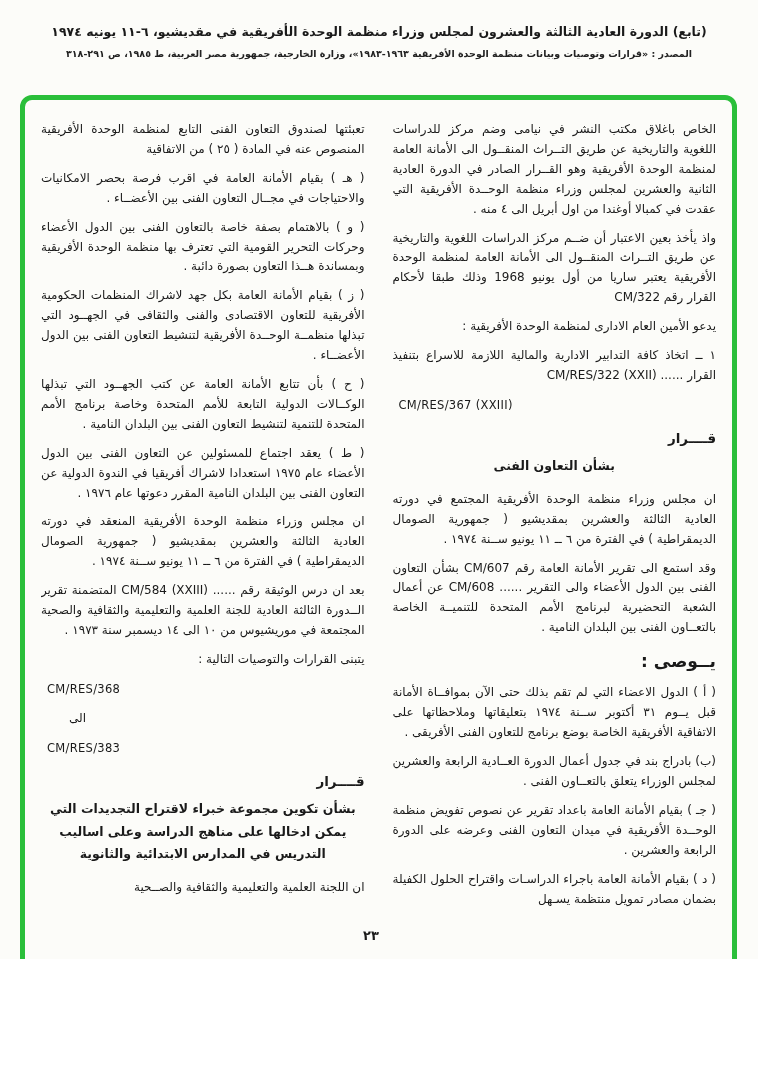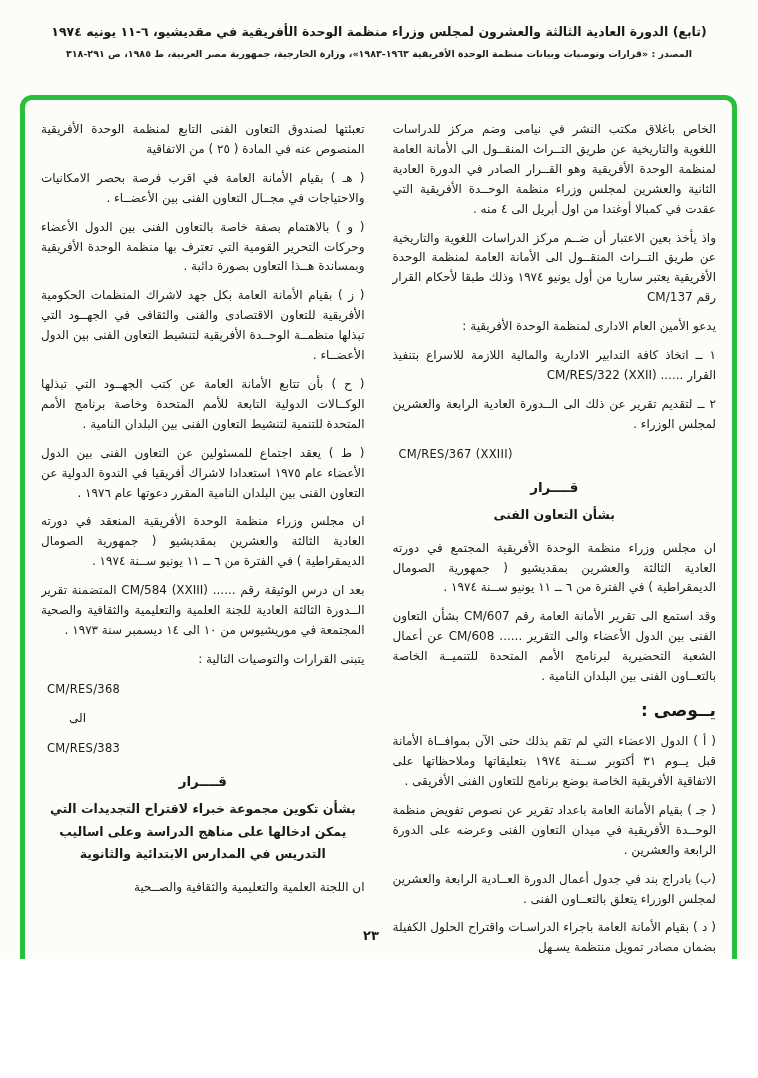--- a/index.html
+++ b/index.html
@@ -64,21 +64,20 @@
     padding-left:6px;
     letter-spacing:0.3px;
   }
   .blk.ref-ar {
     direction:rtl;
     text-align:left;
     padding-left:28px;
     margin:6px 0;
   }
   .blk.heading {
-    text-align:center;
     font-weight:bold;
     font-size:13.5px;
     margin:12px 0 6px 0;
   }
   .blk.subheading {
     text-align:center;
     font-weight:bold;
     font-size:12.5px;
     margin:0 0 12px 0;
     line-height:1.8;
@@ -104,33 +103,32 @@
 
   <div class="header">
     <div class="header-line1">(تابع) الدورة العادية الثالثة والعشرون لمجلس وزراء منظمة الوحدة الأفريقية في مقديشيو، ٦-١١ يونيه ١٩٧٤</div>
     <div class="header-line2">المصدر : «قرارات وتوصيات وبيانات منظمة الوحدة الأفريقية ١٩٦٣-١٩٨٣»، وزارة الخارجية، جمهورية مصر العربية، ط ١٩٨٥، ص ٢٩١-٣١٨</div>
   </div>
 
   <div class="green-box" style="border-color: rgb(42, 191, 58);">
     <div class="columns">
       <div class="col">
           <div class="blk p">الخاص باغلاق مكتب النشر في نيامى وضم مركز للدراسات اللغوية والتاريخية عن طريق التــراث المنقــول الى الأمانة العامة لمنظمة الوحدة الأفريقية وهو القــرار الصادر في الدورة العادية الثانية والعشرين لمجلس وزراء منظمة الوحــدة الأفريقية التي عقدت في كمبالا أوغندا من اول أبريل الى ٤ منه .</div>
-          <div class="blk p">واذ يأخذ بعين الاعتبار أن ضــم مركز الدراسات اللغوية والتاريخية عن طريق التــراث المنقــول الى الأمانة العامة لمنظمة الوحدة الأفريقية يعتبر ساريا من أول يونيو ١٩٧٤ وذلك طبقا لأحكام القرار رقم CM/137</div>
+          <div class="blk p">واذ يأخذ بعين الاعتبار أن ضــم مركز الدراسات اللغوية والتاريخية عن طريق التــراث المنقــول الى الأمانة العامة لمنظمة الوحدة الأفريقية يعتبر ساريا من أول يونيو 1968 وذلك طبقا لأحكام القرار رقم CM/322</div>
           <div class="blk p">يدعو الأمين العام الادارى لمنظمة الوحدة الأفريقية :</div>
           <div class="blk p">١ ــ اتخاذ كافة التدابير الادارية والمالية اللازمة للاسراع بتنفيذ القرار ...... CM/RES/322 (XXII)</div>
-          <div class="blk p">٢ ــ لتقديم تقرير عن ذلك الى الــدورة العادية الرابعة والعشرين لمجلس الوزراء .</div>
           <div class="blk ref">CM/RES/367 (XXIII)</div>
           <div class="blk heading">قــــرار</div>
           <div class="blk subheading">بشأن التعاون الفنى</div>
           <div class="blk p">ان مجلس وزراء منظمة الوحدة الأفريقية المجتمع في دورته العادية الثالثة والعشرين بمقديشيو ( جمهورية الصومال الديمقراطية ) في الفترة من ٦ ــ ١١ يونيو ســنة ١٩٧٤ .</div>
           <div class="blk p">وقد استمع الى تقرير الأمانة العامة رقم CM/607 بشأن التعاون الفنى بين الدول الأعضاء والى التقرير ...... CM/608 عن أعمال الشعبة التحضيرية لبرنامج الأمم المتحدة للتنميــة الخاصة بالتعــاون الفنى بين البلدان النامية .</div>
           <div class="blk label">يــوصى :</div>
           <div class="blk p">( أ ) الدول الاعضاء التي لم تقم بذلك حتى الآن بموافــاة الأمانة قبل يــوم ٣١ أكتوبر ســنة ١٩٧٤ بتعليقاتها وملاحظاتها على الاتفاقية الأفريقية الخاصة بوضع برنامج للتعاون الفنى الأفريقى .</div>
+          <div class="blk p">(ب) بادراج بند في جدول أعمال الدورة العــادية الرابعة والعشرين لمجلس الوزراء يتعلق بالتعــاون الفنى .</div>
           <div class="blk p">( جـ ) بقيام الأمانة العامة باعداد تقرير عن نصوص تفويض منظمة الوحــدة الأفريقية في ميدان التعاون الفنى وعرضه على الدورة الرابعة والعشرين .</div>
-          <div class="blk p">(ب) بادراج بند في جدول أعمال الدورة العــادية الرابعة والعشرين لمجلس الوزراء يتعلق بالتعــاون الفنى .</div>
           <div class="blk p">( د ) بقيام الأمانة العامة باجراء الدراسـات واقتراح الحلول الكفيلة بضمان مصادر تمويل منتظمة يسـهل</div>
         </div>
       <div class="col">
           <div class="blk p">تعبئتها لصندوق التعاون الفنى التابع لمنظمة الوحدة الأفريقية المنصوص عنه في المادة ( ٢٥ ) من الاتفاقية</div>
           <div class="blk p">( هـ ) بقيام الأمانة العامة في اقرب فرصة بحصر الامكانيات والاحتياجات في مجــال التعاون الفنى بين الأعضــاء .</div>
           <div class="blk p">( و ) بالاهتمام بصفة خاصة بالتعاون الفنى بين الدول الأعضاء وحركات التحرير القومية التي تعترف بها منظمة الوحدة الأفريقية وبمساندة هــذا التعاون بصورة دائبة .</div>
           <div class="blk p">( ز ) بقيام الأمانة العامة بكل جهد لاشراك المنظمات الحكومية الأفريقية للتعاون الاقتصادى والفنى والثقافى في الجهــود التي تبذلها منظمــة الوحــدة الأفريقية لتنشيط التعاون الفنى بين الدول الأعضــاء .</div>
           <div class="blk p">( ح ) بأن تتابع الأمانة العامة عن كتب الجهــود التي تبذلها الوكــالات الدولية التابعة للأمم المتحدة وخاصة برنامج الأمم المتحدة للتنمية لتنشيط التعاون الفنى بين البلدان النامية .</div>
           <div class="blk p">( ط ) يعقد اجتماع للمسئولين عن التعاون الفنى بين الدول الأعضاء عام ١٩٧٥ استعدادا لاشراك أفريقيا في الندوة الدولية عن التعاون الفنى بين البلدان النامية المقرر دعوتها عام ١٩٧٦ .</div>
           <div class="blk p">ان مجلس وزراء منظمة الوحدة الأفريقية المنعقد في دورته العادية الثالثة والعشرين بمقديشيو ( جمهورية الصومال الديمقراطية ) في الفترة من ٦ ــ ١١ يونيو ســنة ١٩٧٤ .</div>

